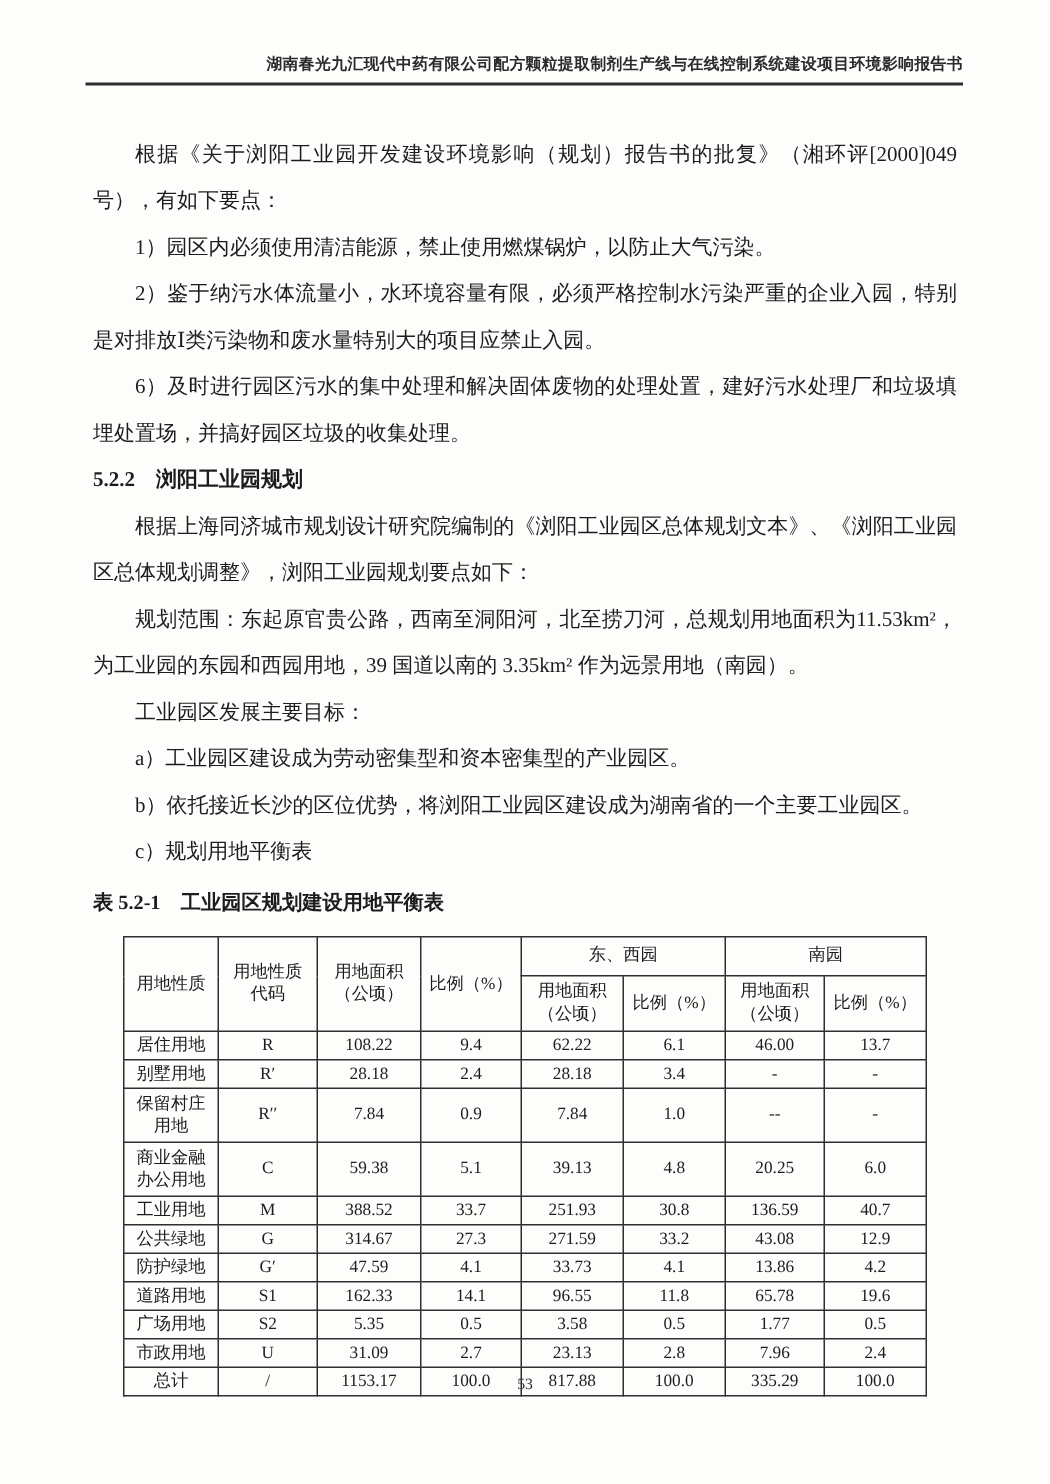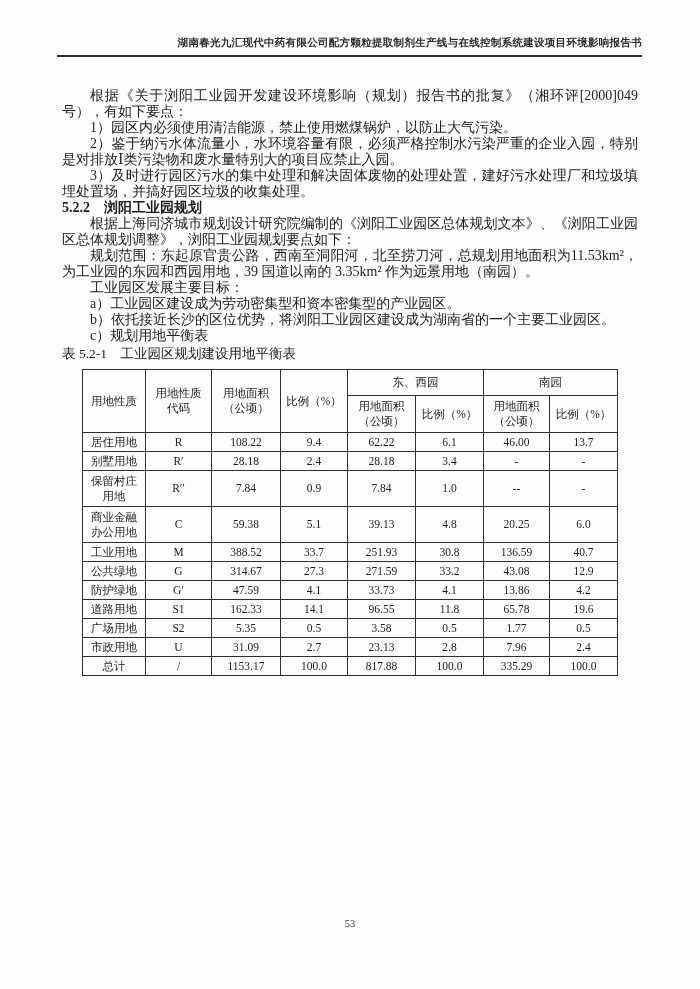--- a/index.html
+++ b/index.html
@@ -27,33 +27,33 @@
   }
   .content {
     position: absolute;
     top: 88px;
     left: 62px;
     width: 576px;
   }
   .content p {
     margin: 0;
     font-size: 14px;
-    line-height: 16px;
+    line-height: 31px;
     text-align: justify;
     text-indent: 2em;
   }
   .section-heading {
     font-weight: bold;
     text-indent: 0 !important;
     font-family: Liberation Serif, serif;
   }
   .table-caption {
     text-align: center;
     text-indent: 0 !important;
-    font-weight: normal;
+    font-weight: bold;
     font-size: 13.5px !important;
     margin-top: 2px !important;
   }
   table.balance {
     width: 535px;
     margin: 7px auto 0;
     border-collapse: collapse;
     table-layout: fixed;
     font-size: 11.5px;
   }
@@ -84,21 +84,21 @@
 <body>
 
 <div class="page">
 
   <div class="doc-header">湖南春光九汇现代中药有限公司配方颗粒提取制剂生产线与在线控制系统建设项目环境影响报告书</div>
 
   <div class="content">
     <p>根据《关于浏阳工业园开发建设环境影响（规划）报告书的批复》（湘环评[2000]049号），有如下要点：</p>
     <p>1）园区内必须使用清洁能源，禁止使用燃煤锅炉，以防止大气污染。</p>
     <p>2）鉴于纳污水体流量小，水环境容量有限，必须严格控制水污染严重的企业入园，特别是对排放Ⅰ类污染物和废水量特别大的项目应禁止入园。</p>
-    <p>3）及时进行园区污水的集中处理和解决固体废物的处理处置，建好污水处理厂和垃圾填埋处置场，并搞好园区垃圾的收集处理。</p>
+    <p>6）及时进行园区污水的集中处理和解决固体废物的处理处置，建好污水处理厂和垃圾填埋处置场，并搞好园区垃圾的收集处理。</p>
     <p class="section-heading">5.2.2　浏阳工业园规划</p>
     <p>根据上海同济城市规划设计研究院编制的《浏阳工业园区总体规划文本》、《浏阳工业园区总体规划调整》，浏阳工业园规划要点如下：</p>
     <p>规划范围：东起原官贵公路，西南至洞阳河，北至捞刀河，总规划用地面积为11.53km²，为工业园的东园和西园用地，39 国道以南的 3.35km² 作为远景用地（南园）。</p>
     <p>工业园区发展主要目标：</p>
     <p>a）工业园区建设成为劳动密集型和资本密集型的产业园区。</p>
     <p>b）依托接近长沙的区位优势，将浏阳工业园区建设成为湖南省的一个主要工业园区。</p>
     <p>c）规划用地平衡表</p>
     <p class="table-caption">表 5.2-1　工业园区规划建设用地平衡表</p>
 
     <table class="balance">

